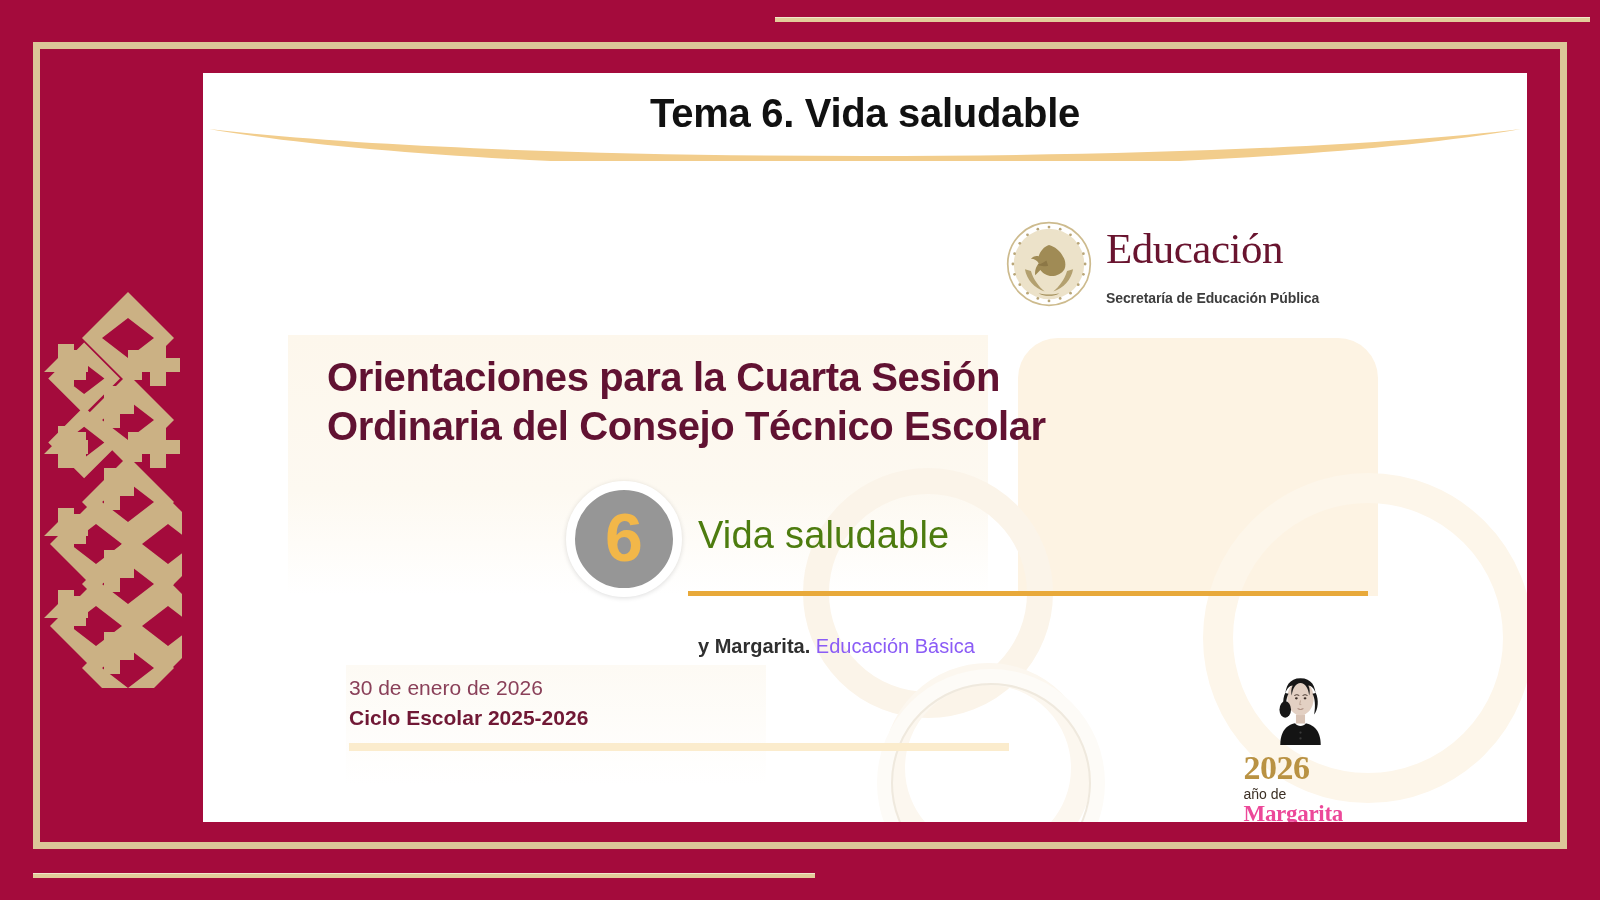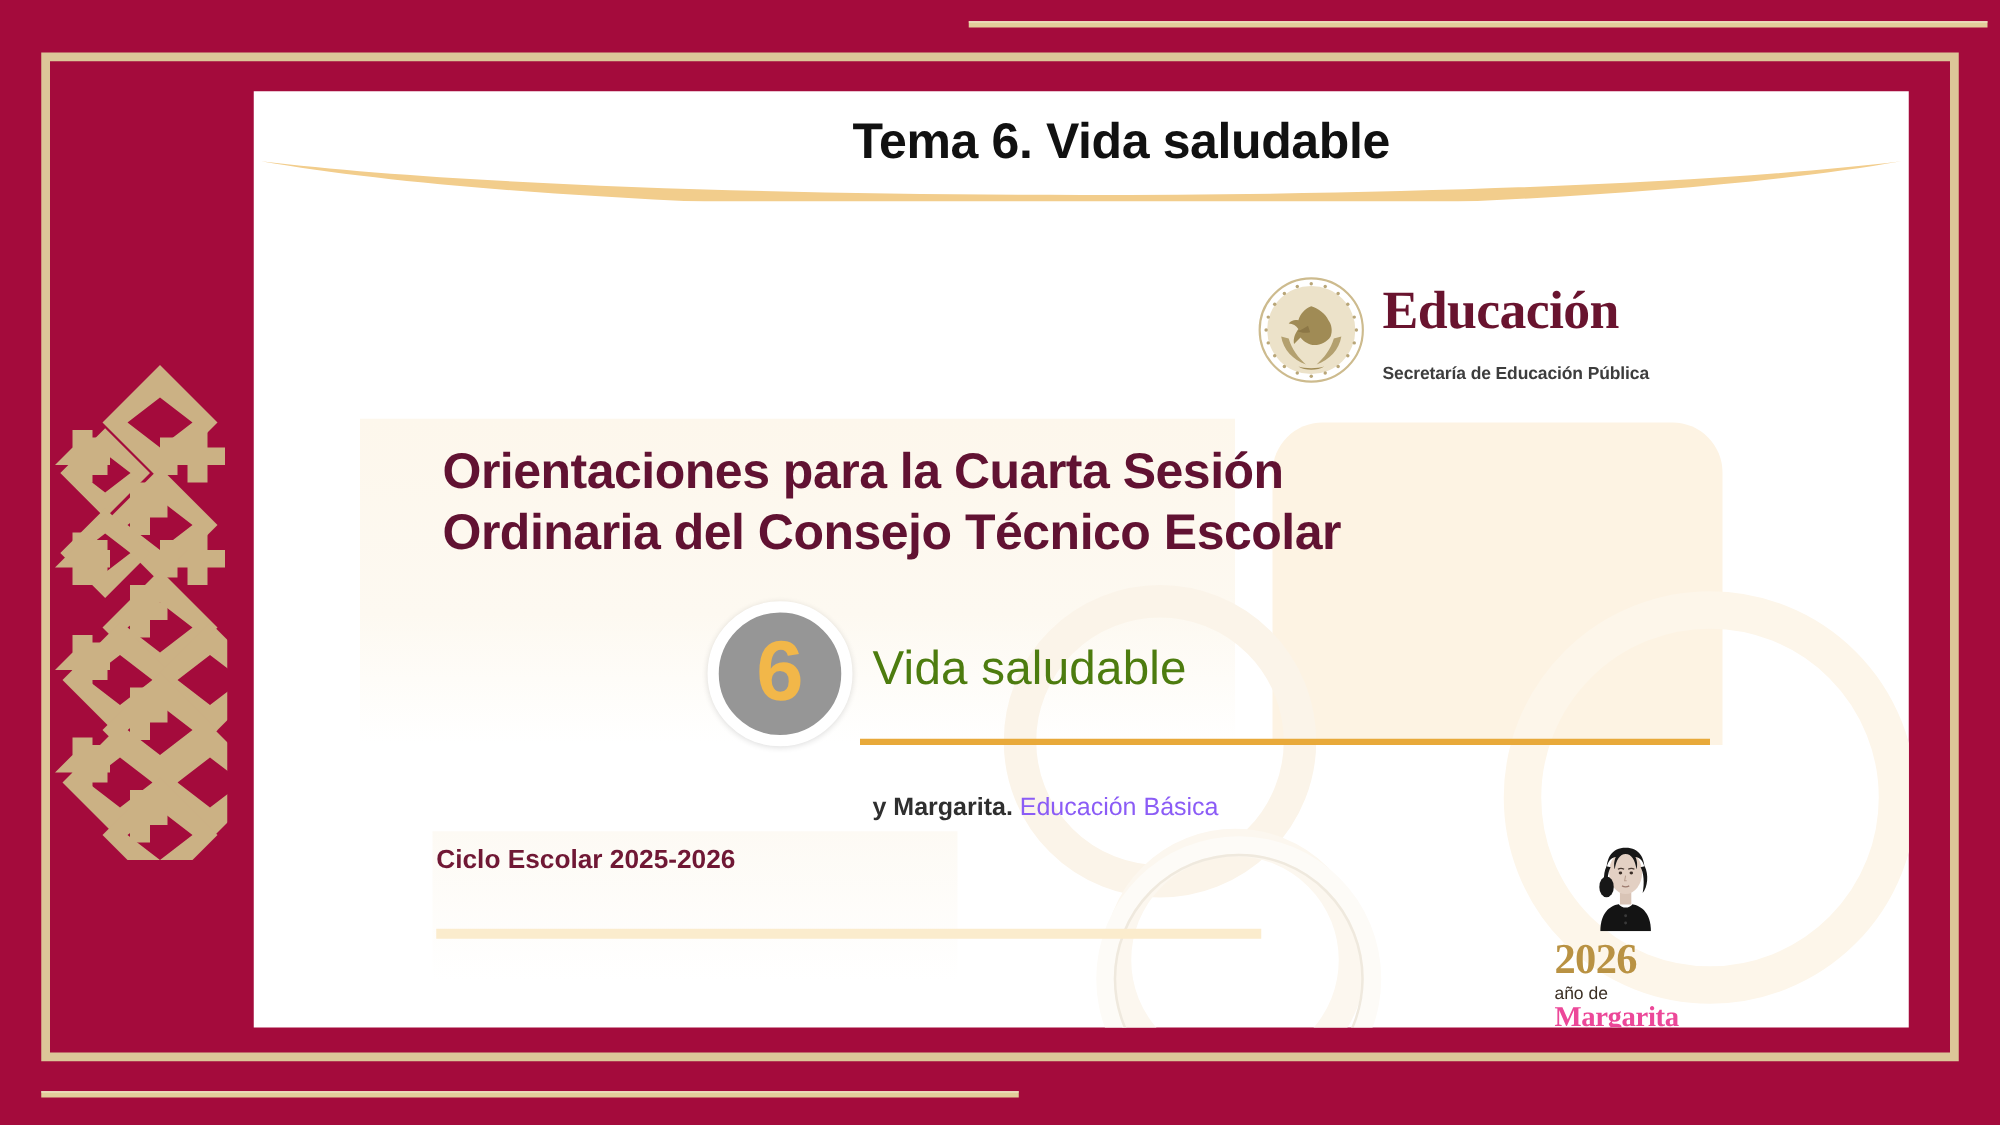--- a/index.html
+++ b/index.html
@@ -113,59 +113,58 @@
   
   .slide-title {
     position:absolute;
     left:0; top:18px;
     width:1324px;
     text-align:center;
     font-size:40px;
     font-weight:bold;
     color:#111111;
     letter-spacing:-0.3px;
-    margin-left:32px;
   }
   
   .swoosh {
     position:absolute;
     left:4px; top:52px;
     width:1316px; height:36px;
   }
 
   
   .sep-logo {
     position:absolute;
     left:803px; top:148px;
     display:flex;
     align-items:center;
     gap:14px;
   }
   .sep-seal { width:86px; height:86px; flex:0 0 86px; }
   .sep-text { padding-top:4px; }
   .sep-word {
     font-size:43px;
-    font-weight:bold;
+    font-weight:normal;
     color:#69142f;
     line-height:1;
     letter-spacing:-0.5px;
     font-family:"Liberation Serif", serif;
   }
   .sep-sub {
     font-size:14px;
     font-weight:bold;
     color:#3d3d3d;
     letter-spacing:-0.1px;
     margin-top:20px;
   }
 
   
   .heading {
     position:absolute;
-    left:151px; top:280px;
+    left:124px; top:280px;
     width:840px;
     font-size:40px;
     font-weight:bold;
     color:#611232;
     line-height:1.22;
     letter-spacing:-0.4px;
   }
 
   
   .topic-row {
@@ -391,20 +390,21 @@
       </div>
       <div class="topic-label">Vida saludable</div>
       <div class="gold-rule"></div>
       <div class="audience">
         <br>
         <b>y Margarita.</b><span class="light"> Educación Básica</span>
       </div>
     </div>
 
     <div class="date-block">
+      <div class="date-line">30 de enero de 2026</div>
       <div class="cycle-line">Ciclo Escolar 2025-2026</div>
     </div>
     <div class="date-underline"></div>
 
     <div class="maza">
       <svg class="maza-portrait" viewBox="0 0 85 103" xmlns="http://www.w3.org/2000/svg">
 
         <path d="M18 103 C18 84 28 76 42 76 C57 76 67 84 67 103 Z" fill="#141414"></path>
 
         <path d="M36 77 C39 81 46 81 49 77 L47 74 L38 74 Z" fill="#ffffff"></path>

